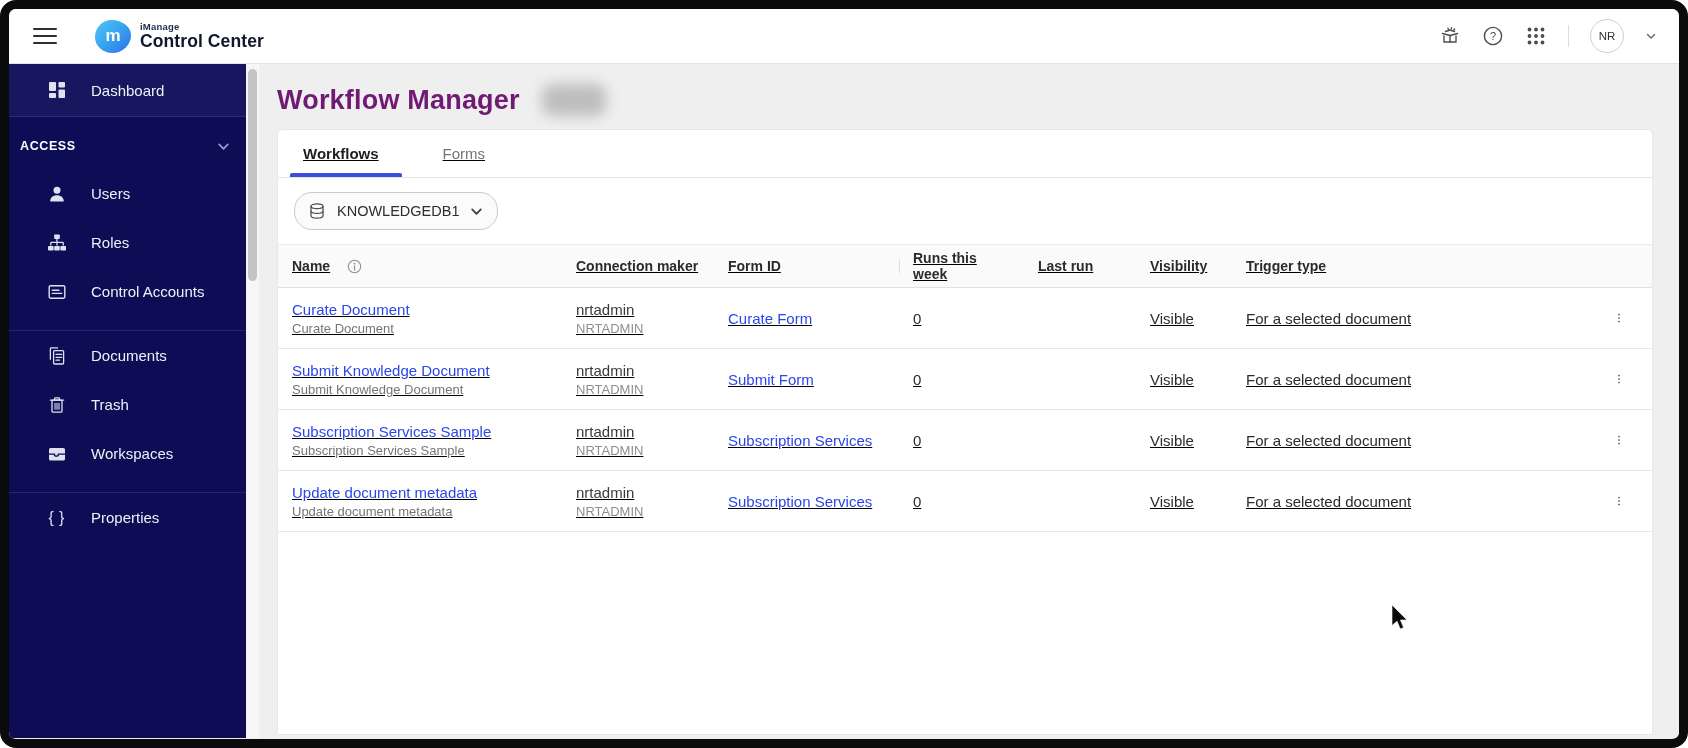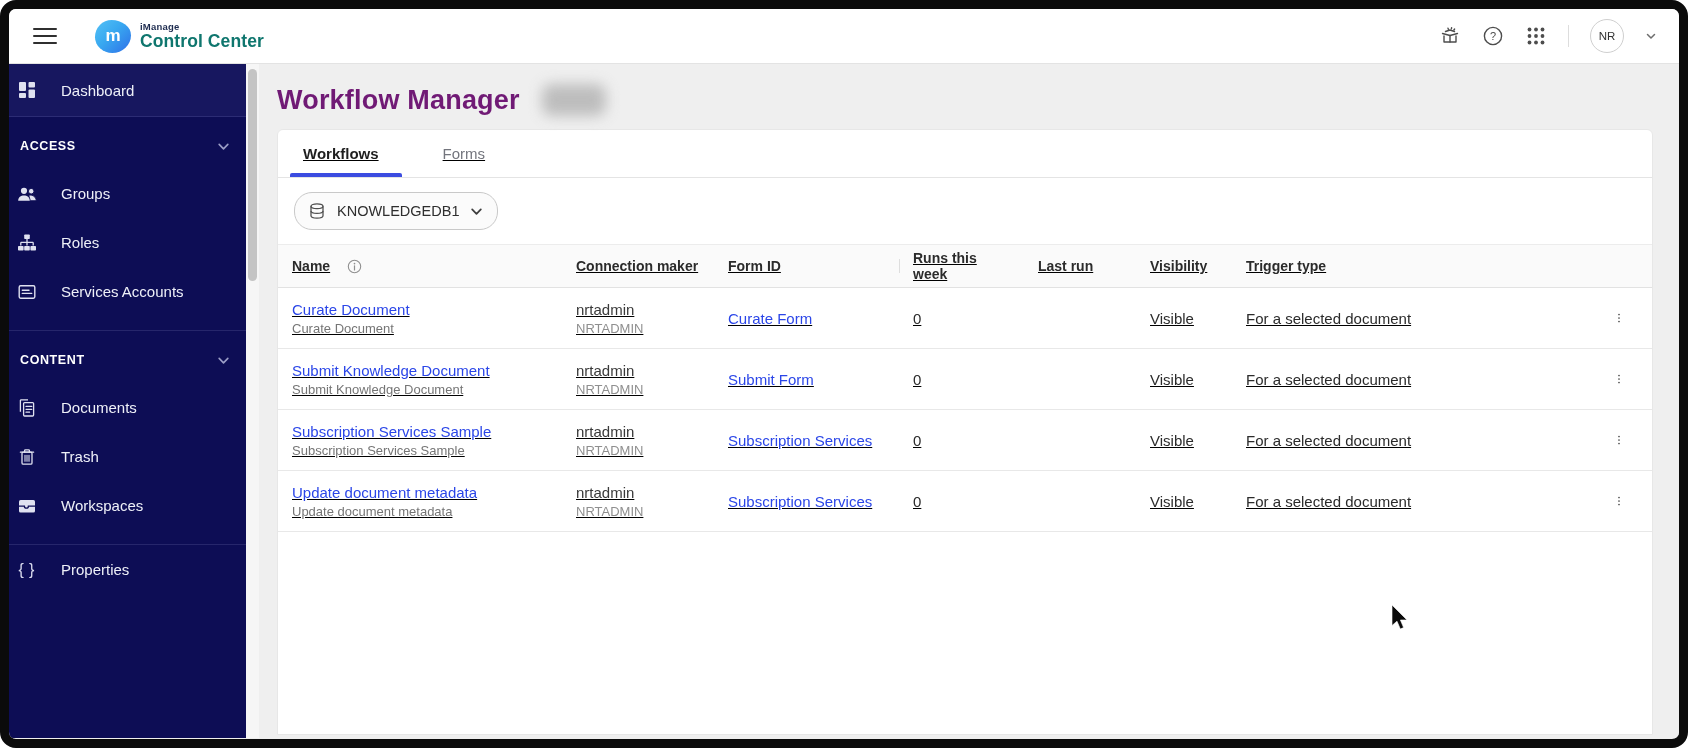--- a/index.html
+++ b/index.html
@@ -22,21 +22,21 @@
   .hamburger { width:24px; cursor:pointer; margin-right:38px; }
   .hamburger span { display:block; height:2.6px; background:#2f2f2f; border-radius:2px; margin:4.6px 0; }
   .brand { display:flex; align-items:center; gap:9px; }
   .logo-blob {
     width:36px; height:33px; border-radius:46% 54% 52% 48%/52% 46% 54% 48%;
     background:linear-gradient(135deg,#53c1f6 0%,#38a8f0 45%,#2e6ee8 100%);
     display:flex; align-items:center; justify-content:center;
     color:#fff; font-weight:700; font-size:17px;
   }
   .brand-text .small { font-size:9.5px; color:#1d2b4f; font-weight:600; letter-spacing:.2px; }
-  .brand-text .large { font-size:17.5px; color:#0f766e; font-weight:600; letter-spacing:.1px; margin-top:-1px; }
+  .brand-text .large { font-size:17.5px; color:#0f172a; font-weight:600; letter-spacing:.1px; margin-top:-1px; }
 
   .topbar-right { display:flex; align-items:center; gap:21px; }
   .tico { width:22px; height:22px; display:flex; align-items:center; justify-content:center; cursor:pointer; }
   .vsep { width:1px; height:22px; background:#ddd; }
   .avatar-wrap { display:flex; align-items:center; gap:21px; cursor:pointer; }
   .avatar {
     width:34px; height:34px; border-radius:50%; border:1px solid #cfcfcf; background:#fff;
     display:flex; align-items:center; justify-content:center; font-size:11.5px; color:#333; font-weight:500;
   }
 
@@ -47,21 +47,21 @@
   .sidebar { width:250px; position:relative; background:#0d0d55; color:#eef0f8; flex-shrink:0; }
   .sidebar-inner { width:237px; height:100%; }
   .scroll-track {
     position:absolute; top:0; right:0; width:13px; height:100%; background:#f6f6f6;
   }
   .scroll-thumb {
     position:absolute; top:5px; left:2px; width:9px; height:212px;
     background:#c4c4c4; border-radius:6px; cursor:pointer;
   }
   .side-item {
-    display:flex; align-items:center; height:49px; padding-left:7px; cursor:pointer;
+    display:flex; align-items:center; height:49px; padding-left:37px; cursor:pointer;
     font-size:15px; color:#eef0f8;
   }
   .side-item .sicon { width:22px; display:flex; justify-content:center; margin-right:23px; flex-shrink:0; }
   .dash-item { height:53px; background:#17175f; border-bottom:1px solid #2c2c74; }
   .section-head {
     display:flex; align-items:center; justify-content:space-between;
     padding:0 16px 0 11px; height:46px; margin-top:6px; cursor:pointer;
     font-size:12.5px; font-weight:700; letter-spacing:.6px; color:#ffffff;
   }
   .section-items { padding-bottom:10px; }
@@ -193,28 +193,26 @@
 
         <div class="section-head">
           <span>ACCESS</span>
           <svg width="13" height="13" viewBox="0 0 12 12">
             <path d="M2 4 L6 8.2 L10 4" fill="none" stroke="#9b9dc6" stroke-width="1.5" stroke-linecap="round" stroke-linejoin="round"></path>
           </svg>
         </div>
         <div class="section-items">
           <div class="side-item">
             <span class="sicon">
-              <svg width="21" height="20" viewBox="0 0 21 20" fill="#dfe1f0">
-                <circle cx="7" cy="6.8" r="3.1"></circle>
-                <path d="M1.2 16.8 c0-3.3 2.6-5.2 5.8-5.2 s5.8 1.9 5.8 5.2 h-11.6 z"></path>
-                <circle cx="14.2" cy="7.2" r="2.8" stroke="#0d0d55" stroke-width="1"></circle>
-                <path d="M12.2 11.2 c3.4-.5 7 1.5 7 5.6 h-5.4" stroke="#0d0d55" stroke-width="1"></path>
-              </svg>
-            </span>
-            <span>Groups</span>
+              <svg width="20" height="20" viewBox="0 0 20 20" fill="#dfe1f0">
+                <circle cx="10" cy="6.3" r="3.5"></circle>
+                <path d="M3.2 17.2 c0-3.8 3-6 6.8-6 s6.8 2.2 6.8 6 v.3 h-13.6 z"></path>
+              </svg>
+            </span>
+            <span>Users</span>
           </div>
           <div class="side-item">
             <span class="sicon">
               <svg width="20" height="20" viewBox="0 0 20 20">
                 <rect x="7.2" y="1.5" width="5.6" height="4.6" rx=".8" fill="#dfe1f0"></rect>
                 <path d="M10 6.1 V9.3 M3.8 9.3 H16.2 M3.8 9.3 V12.6 M10 9.3 V12.6 M16.2 9.3 V12.6" stroke="#dfe1f0" stroke-width="1.3" fill="none"></path>
                 <rect x="1" y="12.9" width="5.6" height="4.6" rx=".8" fill="#dfe1f0"></rect>
                 <rect x="7.2" y="12.9" width="5.6" height="4.6" rx=".8" fill="#dfe1f0"></rect>
                 <rect x="13.4" y="12.9" width="5.6" height="4.6" rx=".8" fill="#dfe1f0"></rect>
               </svg>
@@ -222,31 +220,25 @@
             <span>Roles</span>
           </div>
           <div class="side-item">
             <span class="sicon">
               <svg width="20" height="20" viewBox="0 0 20 20" fill="none" stroke="#dfe1f0" stroke-width="1.4">
                 <rect x="2.2" y="3.8" width="15.6" height="12.4" rx="1.4"></rect>
                 <path d="M5.3 8.2 H12" stroke-linecap="round"></path>
                 <path d="M5.3 11.4 H14.7" stroke-linecap="round"></path>
               </svg>
             </span>
-            <span>Services Accounts</span>
+            <span>Control Accounts</span>
           </div>
         </div>
         <div class="side-divider"></div>
 
-        <div class="section-head">
-          <span>CONTENT</span>
-          <svg width="13" height="13" viewBox="0 0 12 12">
-            <path d="M2 4 L6 8.2 L10 4" fill="none" stroke="#9b9dc6" stroke-width="1.5" stroke-linecap="round" stroke-linejoin="round"></path>
-          </svg>
-        </div>
         <div class="section-items">
           <div class="side-item">
             <span class="sicon">
               <svg width="20" height="20" viewBox="0 0 20 20" fill="none" stroke="#dfe1f0" stroke-width="1.3">
                 <path d="M3.4 13.8 V2.6 a.8.8 0 0 1 .8-.8 H11"></path>
                 <rect x="6.6" y="4.6" width="10" height="13.4" rx="1"></rect>
                 <path d="M9 8.4 H14.8 M9 11.3 H14.8 M9 14.2 H12.6" stroke-linecap="round" stroke-width="1.2"></path>
               </svg>
             </span>
             <span>Documents</span>

